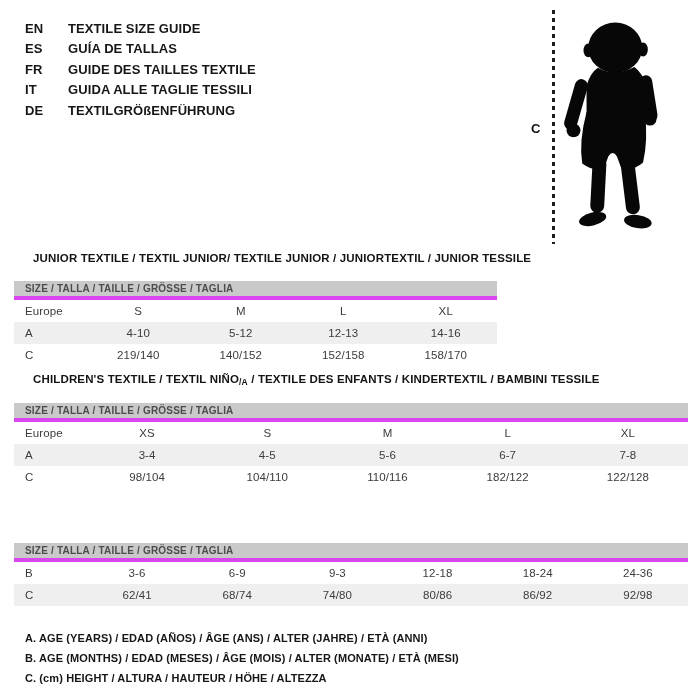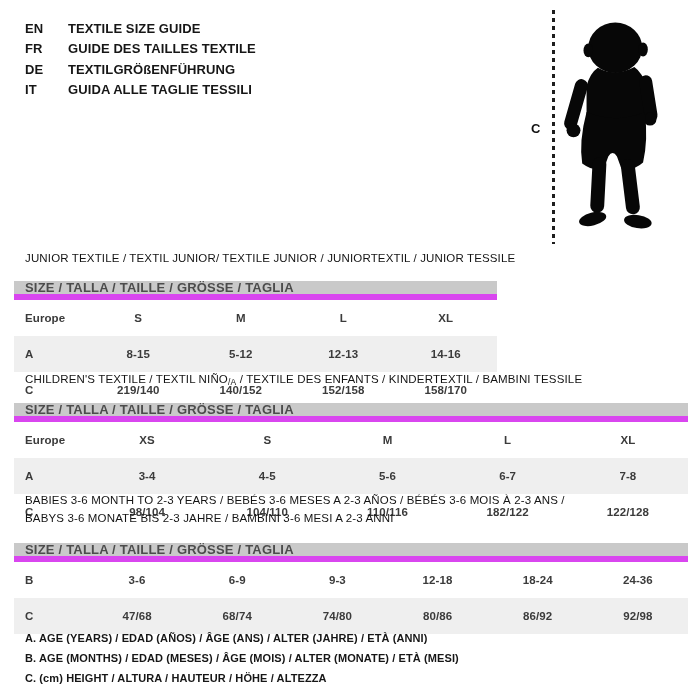--- a/index.html
+++ b/index.html
@@ -28,45 +28,45 @@
     background: repeating-linear-gradient(to bottom, #1d1d1d 0 4px, transparent 4px 8px);
   }
   .figure-label {
     position: absolute; left: 531px; top: 121px;
     font-weight: bold; font-size: 13px; color: #111;
   }
   .baby-svg { position: absolute; left: 557px; top: 6px; width: 113px; height: 240px; }
 
   
   .section-heading {
-    position: absolute; left: 25px;
-    font-weight: normal; font-size: 11.5px; color: #141414;
+    position: absolute; left: 33px;
+    font-weight: bold; font-size: 11.5px; color: #141414;
     letter-spacing: 0.15px; line-height: 17.5px; white-space: pre-line;
   }
   #heading-junior   { top: 250px; }
   #heading-children { top: 371px; }
   #heading-babies   { top: 492px; }
   .sub-part { font-size: 8.5px; position: relative; top: 2px; }
 
   
   .tablewrap { position: absolute; left: 14px; }
   #table-junior   { top: 281px; width: 483px; }
   #table-children { top: 403px; width: 674px; }
   #table-babies   { top: 543px; width: 674px; }
 
   .size-bar {
-    height: 19px; background: #c9c9c9; border-bottom: 6px solid #d946ef;
+    height: 19px; background: #c9c9c9; border-bottom: 4px solid #d946ef;
     display: flex; align-items: center; padding-left: 11px; box-sizing: border-box;
-    font-weight: bold; font-size: 13px; color: #4c4c4c; letter-spacing: 0.2px;
+    font-weight: bold; font-size: 10px; color: #4c4c4c; letter-spacing: 0.2px;
   }
   table.size-table { width: 100%; border-collapse: collapse; table-layout: fixed; }
   table.size-table td {
-    height: 36px; padding: 0; text-align: center;
+    height: 22px; padding: 0; text-align: center;
     font-size: 11.5px; color: #3b3b3b; letter-spacing: 0.1px;
-    overflow: hidden; white-space: nowrap; font-weight: bold;
+    overflow: hidden; white-space: nowrap;
   }
   table.size-table td.rowlabel { width: 62px; text-align: left; padding-left: 11px; }
   table.size-table tr.shaded { background: #efefef; }
 
   
   .footnotes { position: absolute; left: 25px; top: 628px; }
   .footnote {
     font-weight: bold; font-size: 11px; color: #161616;
     line-height: 20px; letter-spacing: 0.1px;
   }
@@ -75,30 +75,34 @@
 <body>
 
 <div class="page">
 
   <div class="lang-block">
       <div class="lang-row">
         <span class="lang-code">EN</span>
         <span class="lang-label">TEXTILE SIZE GUIDE</span>
       </div>
       <div class="lang-row">
+        <span class="lang-code">ES</span>
+        <span class="lang-label">GUÍA DE TALLAS</span>
+      </div>
+      <div class="lang-row">
         <span class="lang-code">FR</span>
         <span class="lang-label">GUIDE DES TAILLES TEXTILE</span>
       </div>
       <div class="lang-row">
+        <span class="lang-code">IT</span>
+        <span class="lang-label">GUIDA ALLE TAGLIE TESSILI</span>
+      </div>
+      <div class="lang-row">
         <span class="lang-code">DE</span>
         <span class="lang-label">TEXTILGRÖßENFÜHRUNG</span>
-      </div>
-      <div class="lang-row">
-        <span class="lang-code">IT</span>
-        <span class="lang-label">GUIDA ALLE TAGLIE TESSILI</span>
       </div>
     </div>
 
   <div class="dash-line"></div>
   <div class="figure-label">C</div>
   <svg class="baby-svg" viewBox="0 0 130 240" aria-hidden="true">
     <g fill="#070707">
       <ellipse cx="67" cy="30" rx="31" ry="29"></ellipse>
       <ellipse cx="36" cy="33" rx="5.5" ry="8"></ellipse>
       <ellipse cx="99" cy="32" rx="5.5" ry="8"></ellipse>
@@ -122,21 +126,21 @@
         <tbody>
           <tr>
             <td class="rowlabel">Europe</td>
             <td>S</td>
             <td>M</td>
             <td>L</td>
             <td>XL</td>
           </tr>
           <tr class="shaded">
             <td class="rowlabel">A</td>
-            <td>8-15</td>
+            <td>4-10</td>
             <td>5-12</td>
             <td>12-13</td>
             <td>14-16</td>
           </tr>
           <tr>
             <td class="rowlabel">C</td>
             <td>219/140</td>
             <td>140/152</td>
             <td>152/158</td>
             <td>158/170</td>
@@ -171,38 +175,36 @@
             <td>98/104</td>
             <td>104/110</td>
             <td>110/116</td>
             <td>182/122</td>
             <td>122/128</td>
           </tr>
         </tbody>
       </table>
   </div>
 
-  <div class="section-heading" id="heading-babies">BABIES 3-6 MONTH TO 2-3 YEARS / BEBÉS 3-6 MESES A 2-3 AÑOS / BÉBÉS 3-6 MOIS À 2-3 ANS /
-BABYS 3-6 MONATE BIS 2-3 JAHRE / BAMBINI 3-6 MESI A 2-3 ANNI</div>
   <div class="tablewrap" id="table-babies">
     <div class="size-bar">SIZE / TALLA / TAILLE / GRÖSSE / TAGLIA</div>
     <table class="size-table">
         <tbody>
           <tr>
             <td class="rowlabel">B</td>
             <td>3-6</td>
             <td>6-9</td>
             <td>9-3</td>
             <td>12-18</td>
             <td>18-24</td>
             <td>24-36</td>
           </tr>
           <tr class="shaded">
             <td class="rowlabel">C</td>
-            <td>47/68</td>
+            <td>62/41</td>
             <td>68/74</td>
             <td>74/80</td>
             <td>80/86</td>
             <td>86/92</td>
             <td>92/98</td>
           </tr>
         </tbody>
       </table>
   </div>
 

